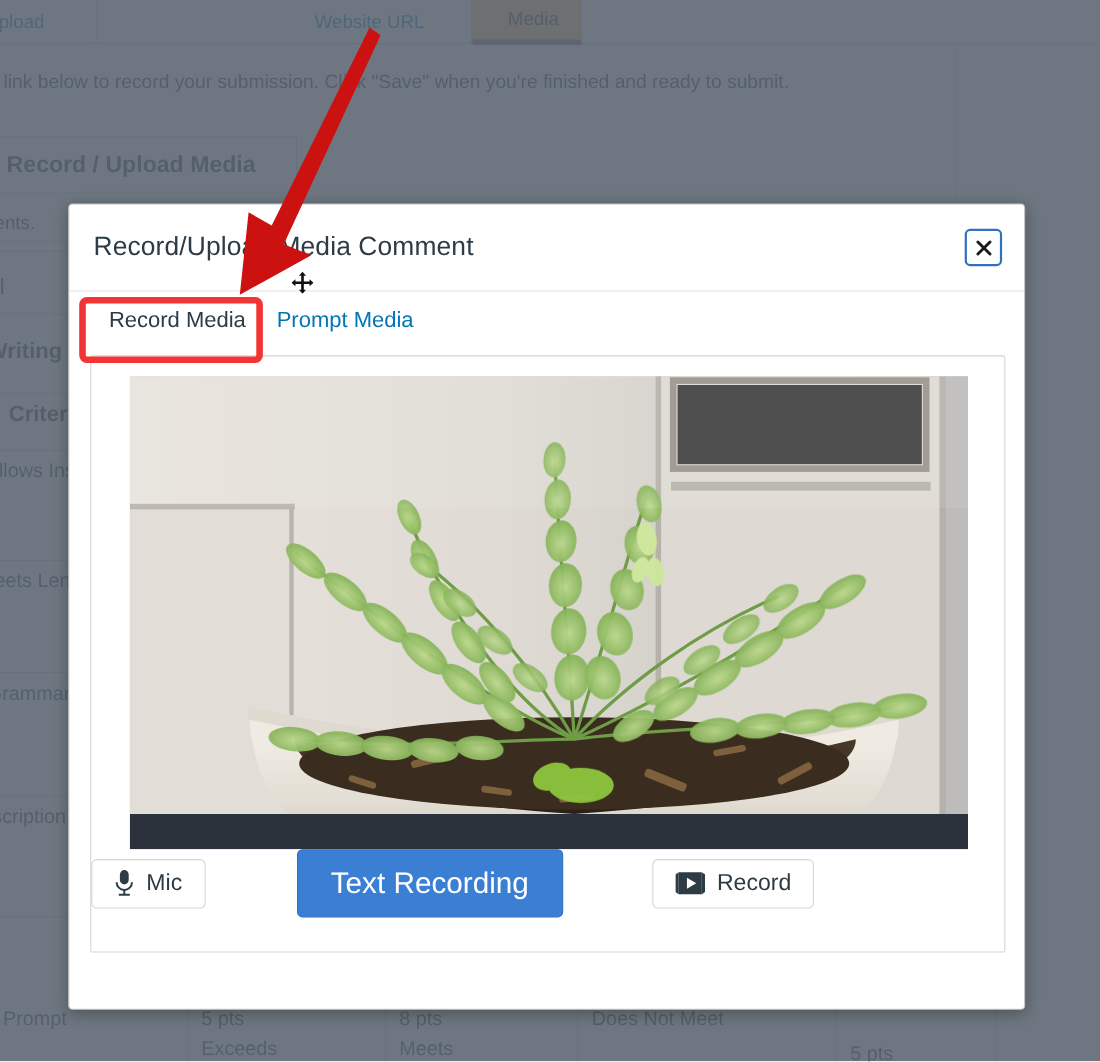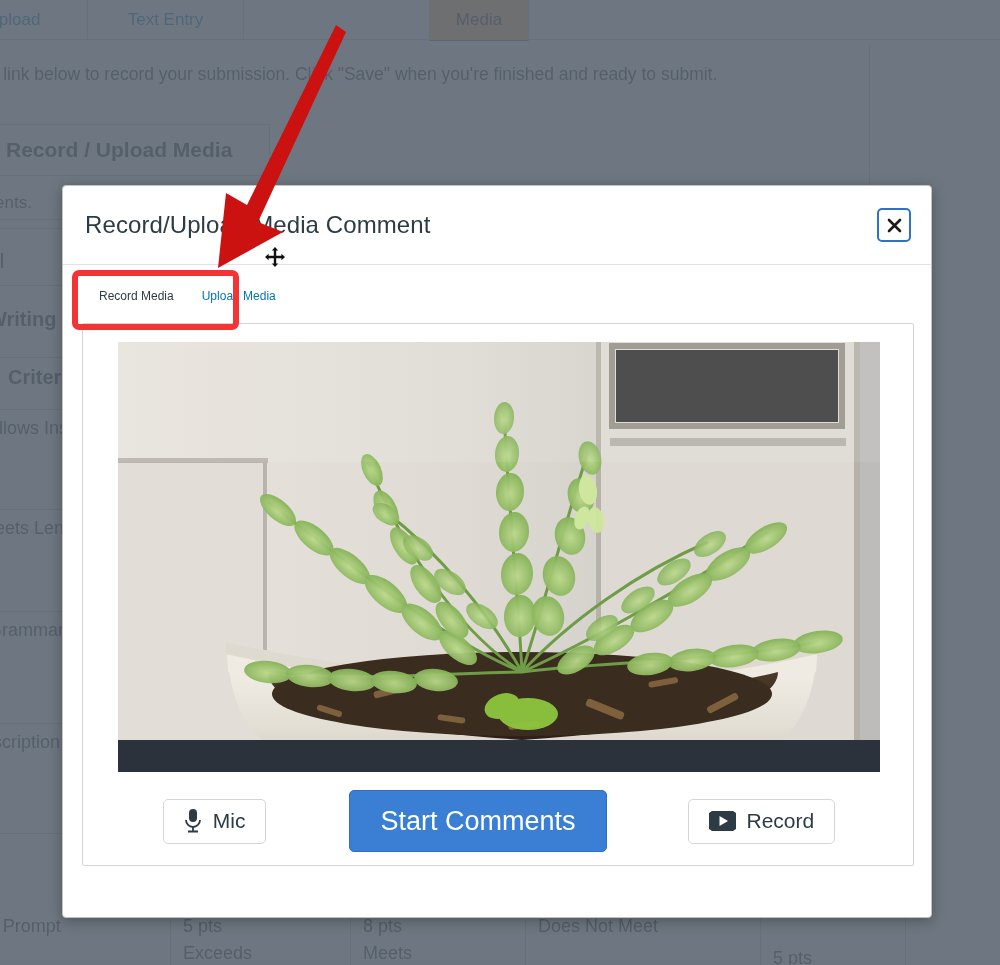--- a/index.html
+++ b/index.html
@@ -27,22 +27,23 @@
     position: absolute; top: 0; height: 40px;
     display: flex; align-items: center; justify-content: center;
     font-size: 17px; color: #0374b5;
     padding: 0 20px;
   }
   .bg-tab.active {
     color: #2d3b45;
     background: #fdba74;
     border-left: 1px solid #c7cdd1;
     border-right: 1px solid #c7cdd1;
-    border-bottom: 1px solid #737373;
+    border-bottom: 5px solid #737373;
     height: 41px;
+    justify-content: flex-end;
   }
   .bg-tab.plain { border-right: 1px solid #c7cdd1; }
 
   .bg-instructions {
     position: absolute; left: -62px; top: 62px; width: 930px;
     font-size: 17.5px; line-height: 1.45; color: #2d3b45;
   }
   .bg-panel {
     position: absolute; left: -70px; top: 45px; width: 940px; height: 175px;
     border: 1px solid #c7cdd1; border-top: none;
@@ -136,21 +137,21 @@
     color: #1a1a1a;
   }
 
   .tabs-row {
     position: relative;
     height: 54px;
     padding-left: 22px;
     display: flex; align-items: flex-end;
   }
   .tab {
-    font-size: 12px;
+    font-size: 20px;
     color: #0374b5;
     padding: 0 14px 16px 14px;
     cursor: pointer;
     background: none; border: none;
     font-family: "Liberation Sans", sans-serif;
   }
   .tab.selected { color: #2d3b45; }
 
   .panel {
     position: absolute; left: 19px; top: 137px;
@@ -166,23 +167,23 @@
     overflow: hidden;
     background: #dcd8d2;
   }
   .video-bar {
     position: absolute; left: 0; bottom: 0;
     width: 100%; height: 32px;
     background: #2b323b;
   }
 
   .controls {
-    position: absolute; left: 0; top: 466px;
+    position: absolute; left: 0; top: 448px;
     width: 832px; height: 62px;
-    display: flex; align-items: center; justify-content: center;
+    display: flex; align-items: center; justify-content: flex-start;
   }
   .btn-ghost {
     display: flex; align-items: center; gap: 11px;
     height: 45px;
     padding: 0 20px;
     background: #ffffff;
     border: 1px solid #d6d6d6;
     border-radius: 5px;
     font-size: 21px;
     color: #2d3b45;
@@ -221,22 +222,22 @@
 <body>
 
 <div id="root">
 
   <div class="bg-page">
 
     <div class="bg-tabs">
       <div class="bg-tab plain" style="left:0px;width:148px;">
         <span>Upload</span>
       </div>
-      <div class="bg-tab plain" style="left:148px;width:156px;">
-        <span>Text Entry</span>
+      <div class="bg-tab plain" style="left:304px;width:185px;">
+        <span>Website URL</span>
       </div>
       <div class="bg-tab active" style="left:489px;width:100px;">
         <span>Media</span>
       </div>
     </div>
 
     <div class="bg-panel"></div>
 
     <div class="bg-instructions">Use the link below to record your submission. Click "Save" when you're finished and ready to submit.</div>
 
@@ -303,21 +304,21 @@
       <div class="modal-title">Record/Upload Media Comment</div>
       <div class="close-btn" aria-label="Close">
         <svg width="17" height="17" viewBox="0 0 17 17" aria-hidden="true">
           <path d="M3 3 L14 14 M14 3 L3 14" stroke="#1a1a1a" stroke-width="2.6" stroke-linecap="round"></path>
         </svg>
       </div>
     </div>
 
     <div class="tabs-row">
       <button class="tab selected">Record Media</button>
-      <button class="tab">Upload Media</button>
+      <button class="tab">Prompt Media</button>
     </div>
 
     <div class="panel">
 
       <div class="video-wrap" aria-label="Webcam live preview showing a green fern in a white pot">
         <svg width="762" height="430" viewBox="0 0 762 430" preserveAspectRatio="none" aria-hidden="true">
           <defs>
             <linearGradient id="wallg" x1="0" y1="0" x2="1" y2="0">
               <stop offset="0%" stop-color="#e8e4dd"></stop>
               <stop offset="45%" stop-color="#dfdbd4"></stop>
@@ -476,21 +477,21 @@
               <path d="M2 12 a7 7 0 0 0 14 0" fill="none" stroke="#2d3b45" stroke-width="1.8"></path>
               <line x1="9" y1="19" x2="9" y2="23" stroke="#2d3b45" stroke-width="1.8"></line>
               <line x1="4" y1="23.5" x2="14" y2="23.5" stroke="#2d3b45" stroke-width="1.8"></line>
             </svg>
           </span>
           <span>Mic</span>
         </button>
 
         <span class="spacer-l"></span>
 
-        <button class="btn-primary">Start Comments</button>
+        <button class="btn-primary">Text Recording</button>
 
         <span class="spacer-r"></span>
 
         <button class="btn-ghost">
           <span style="display:flex;">
             <svg width="27" height="22" viewBox="0 0 27 22" aria-hidden="true">
               <path d="M3 1 L24 1 L24 21 L3 21 Z" fill="#2d3b45"></path>
               <path d="M0 3 L3 1 L3 21 L0 19 Z" fill="#2d3b45"></path>
               <path d="M27 3 L24 1 L24 21 L27 19 Z" fill="#2d3b45"></path>
               <path d="M10.5 6 L19 11 L10.5 16 Z" fill="#ffffff"></path>

